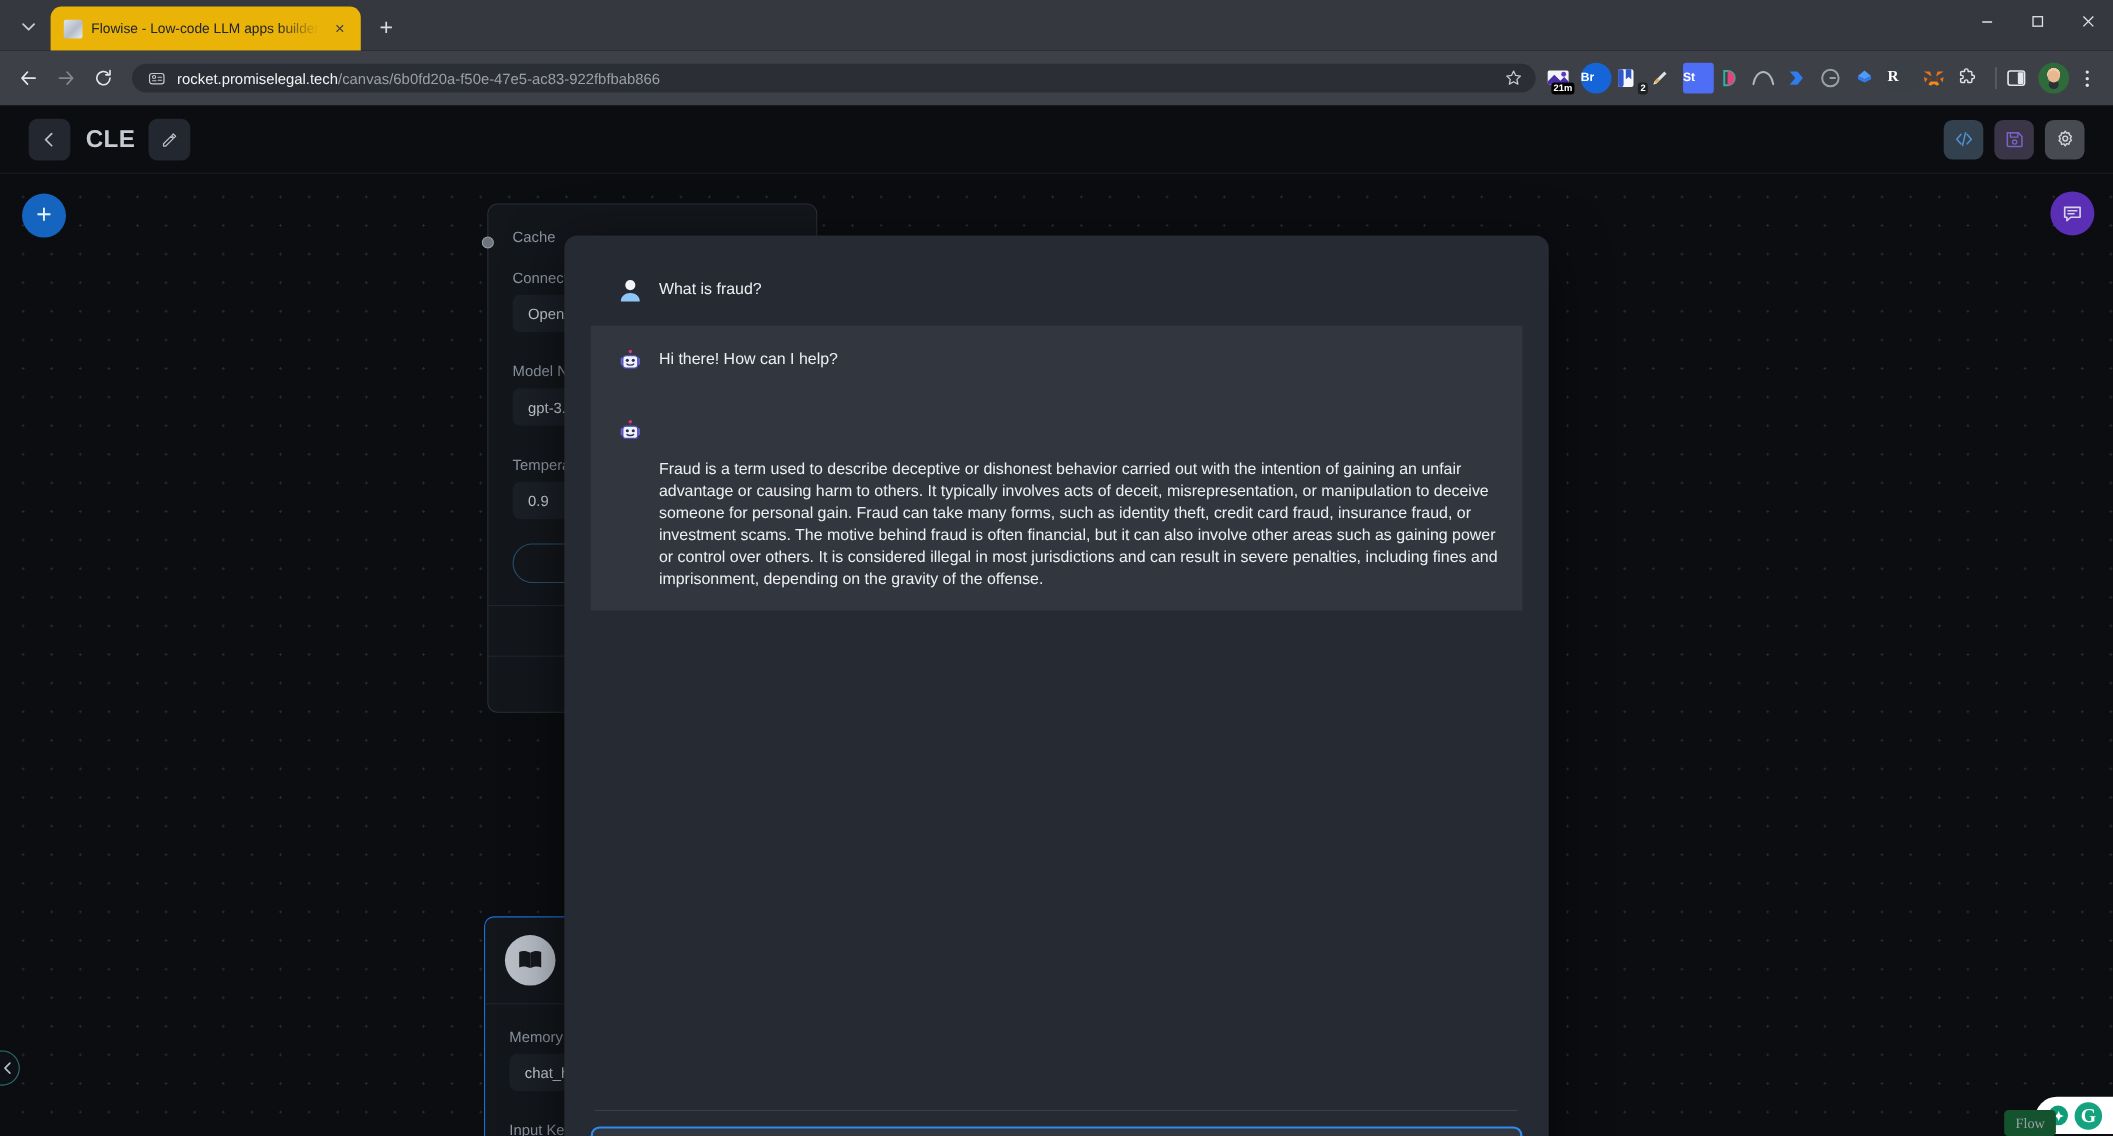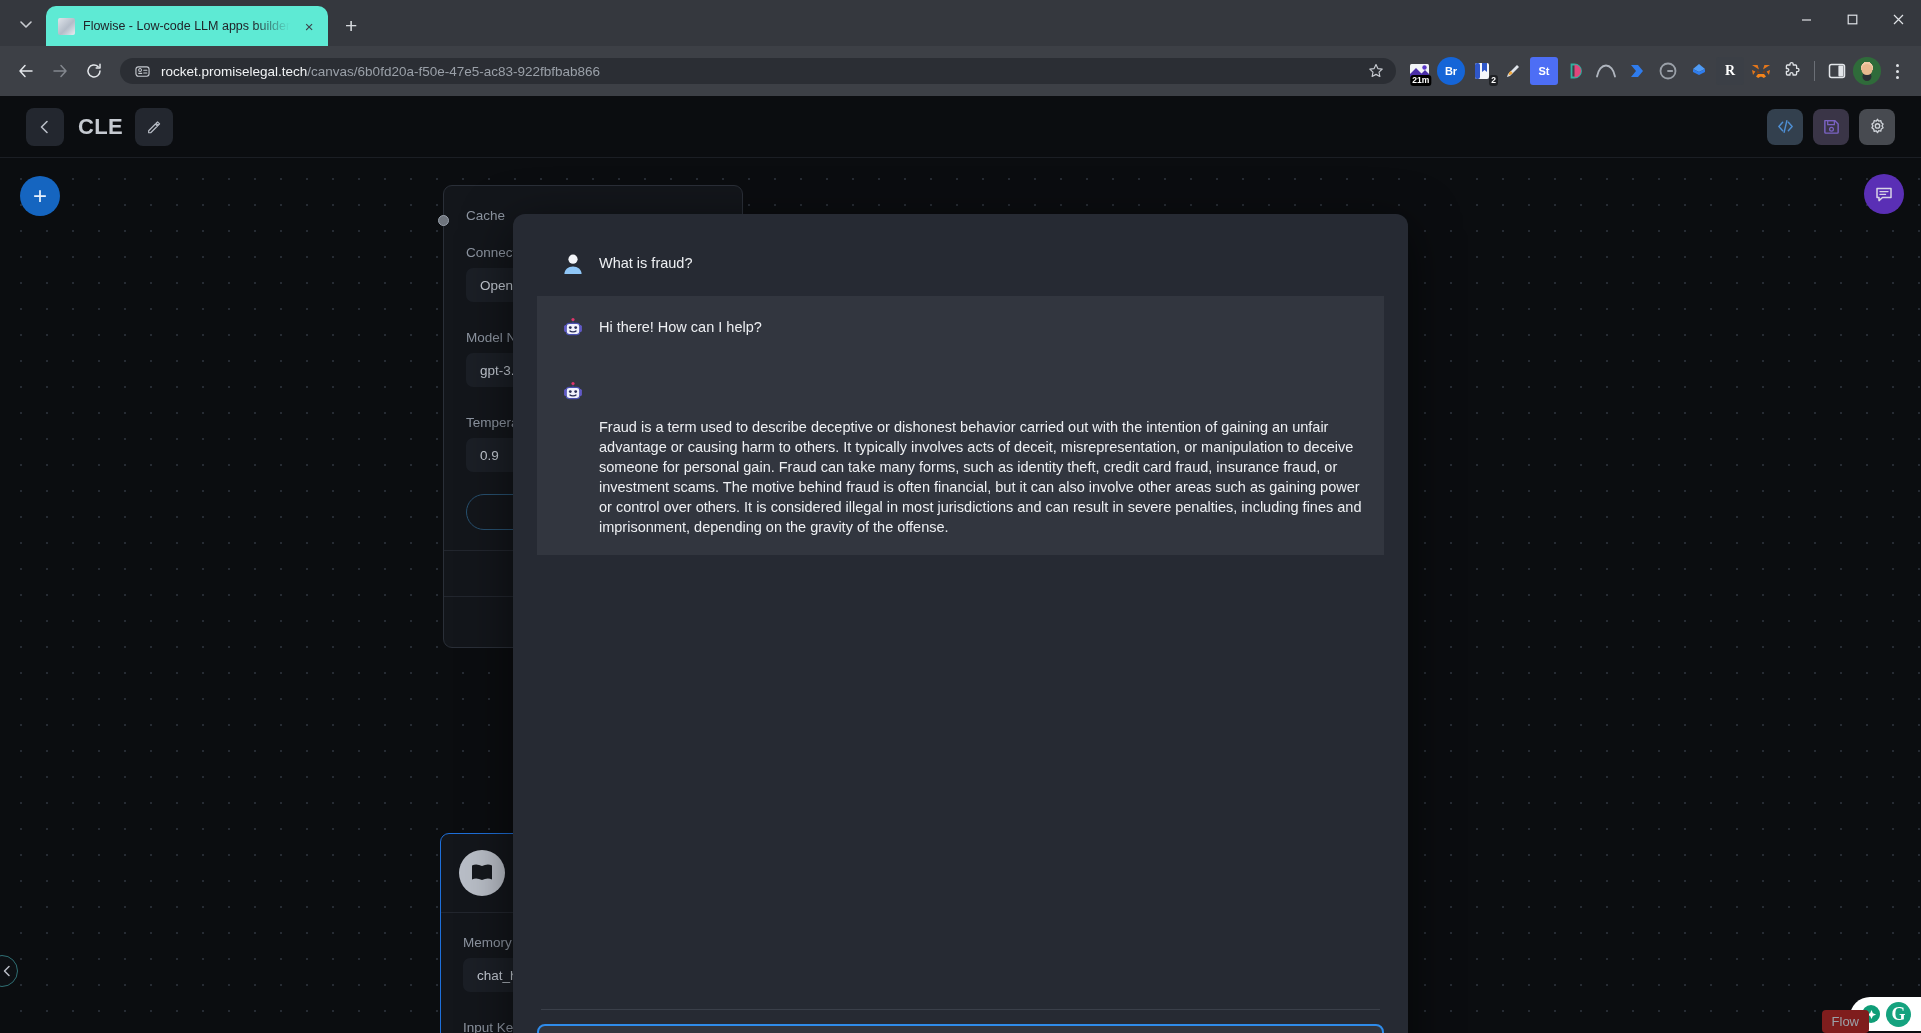--- a/index.html
+++ b/index.html
@@ -15,21 +15,21 @@
     height: 46px; background: #35383e;
     display: flex; align-items: flex-end; padding-left: 4px; gap: 0;
   }
   .tab-list-btn {
     width: 36px; height: 34px; margin: 0 2px 5px 4px;
     display: flex; align-items: center; justify-content: center;
     border-radius: 6px; color: #c9ccd1;
   }
   .tab {
     height: 40px; min-width: 240px; max-width: 300px;
-    background: #5eead4; border-radius: 10px 10px 0 0;
+    background: #eab308; border-radius: 10px 10px 0 0;
     display: flex; align-items: center; gap: 8px;
     padding: 0 8px 0 12px; position: relative;
   }
   .tab-favicon {
     width: 17px; height: 17px; flex: 0 0 17px;
     background: linear-gradient(135deg, #dfe4ea 0%, #b4bcc8 55%, #e8ecf1 100%);
     border-radius: 2px;
   }
   .tab-title {
     flex: 1; font-size: 12.5px; color: #21242a;
@@ -80,21 +80,21 @@
     white-space: nowrap; overflow: hidden; min-width: 0;
   }
   .omni-url b { color: #f1f3f5; font-weight: 400; }
   .omni-star {
     width: 28px; height: 28px; flex: 0 0 28px; border-radius: 50%;
     display: flex; align-items: center; justify-content: center; color: #c8ccd2;
   }
   .ext-tray { display: flex; align-items: center; gap: 3px; }
   .ext {
     width: 28px; height: 28px; border-radius: 5px; position: relative;
-    display: flex; align-items: center; justify-content: center;
+    display: flex; align-items: center; justify-content: flex-start;
     font-size: 11px; font-weight: bold; color: #fff; flex: 0 0 28px;
   }
   .ext-badge {
     position: absolute; bottom: -1px; left: 50%; transform: translateX(-46%);
     background: #000000; color: #fff; font-size: 8.5px; font-weight: bold;
     padding: 0 2px; border-radius: 3px; line-height: 11px;
   }
   .ext-badge.corner {
     left: auto; right: -2px; transform: none; background: #1f2125;
     border-radius: 3px;
@@ -552,21 +552,21 @@
       <div class="chat-bottom-sep"></div>
       <div class="chat-input-wrap">
         
         
       </div>
     </div>
 
   </div>
 
   <div class="grammarly">
-    <div style="position:absolute;right:52px;bottom:0;background:#7f1d1d;color:#9ba1a9;font-size:13px;padding:4px 10px;border-radius:4px;">Flow</div>
+    <div style="position:absolute;right:52px;bottom:0;background:#14532d;color:#9ba1a9;font-size:13px;padding:4px 10px;border-radius:4px;font-family:Liberation Serif, serif;">Flow</div>
     <div class="gm-pill">
       <span class="gm-dot">
         <svg width="11" height="11" viewBox="0 0 12 12">
             <path d="M6 1l1.5 3.5L11 6 7.5 7.5 6 11 4.5 7.5 1 6l3.5-1.5z" fill="#fff"></path>
           </svg>
       </span>
       <span class="gm-g">G</span>
     </div>
   </div>
 

